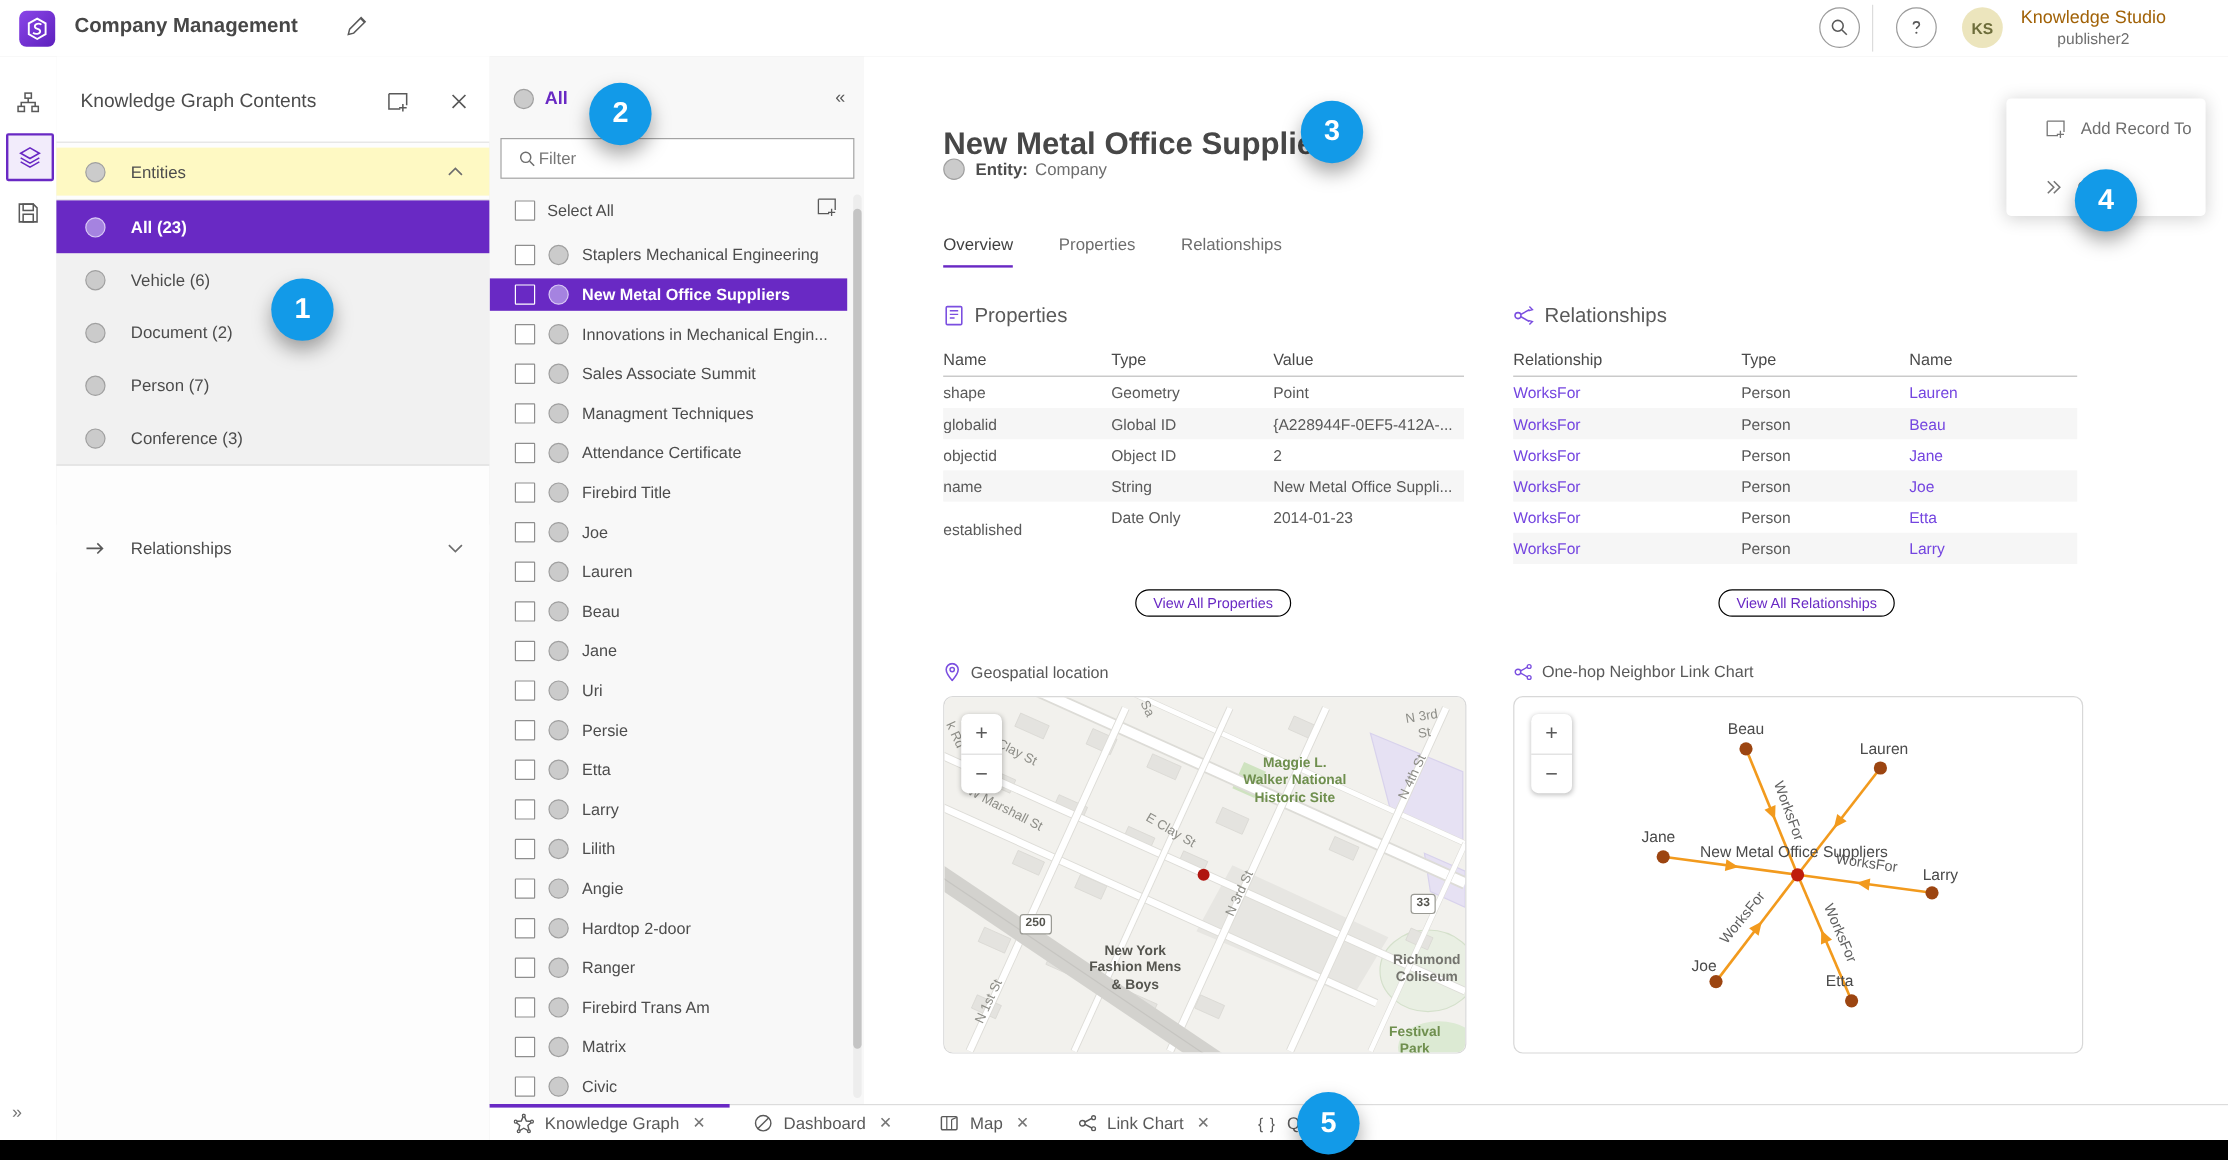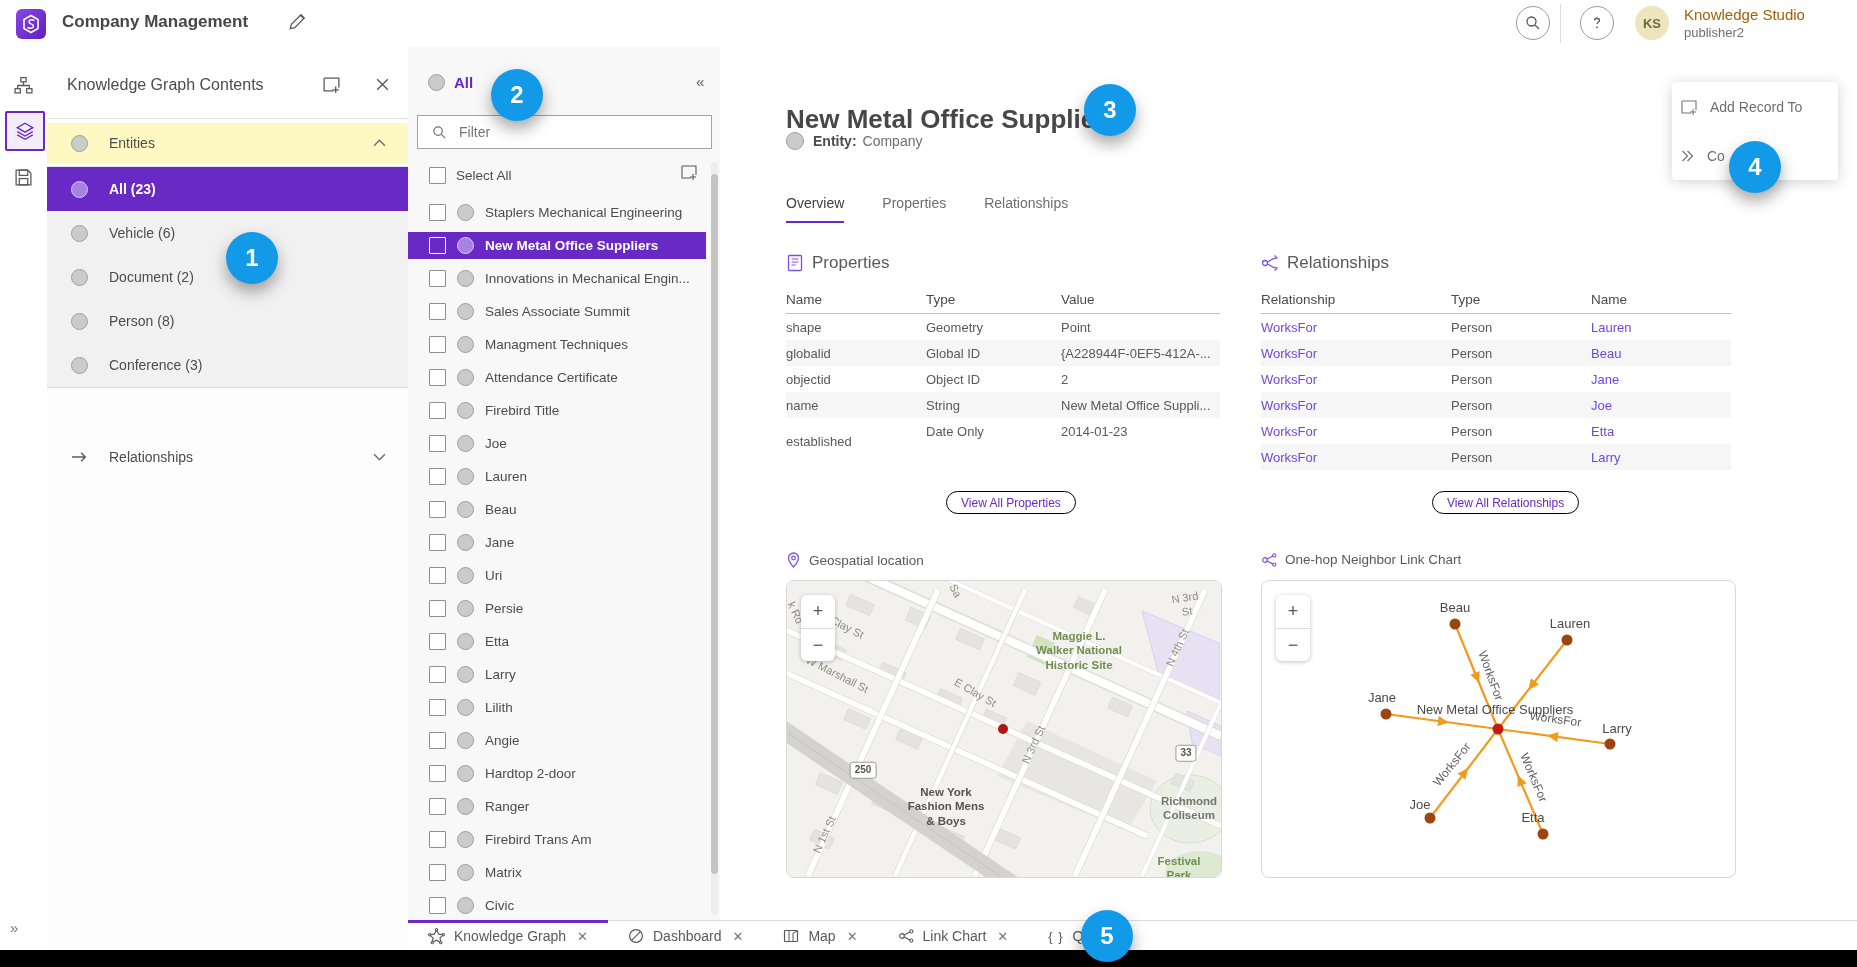--- a/index.html
+++ b/index.html
@@ -1,20 +1,20 @@
 <!DOCTYPE html>
 <html><head>
 <meta charset="utf-8">
 <style>
   html,body{margin:0;padding:0;background:#888;}
   body{font-family:"Liberation Sans","DejaVu Sans",sans-serif;color:#4c4c4c;}
   #root{position:relative;width:1857px;height:967px;background:#fff;overflow:hidden;}
 
   
-  #topbar{position:absolute;left:0;top:0;width:100%;height:47px;background:#fff;border-bottom:1px solid #e2e2e2;}
+  #topbar{position:absolute;left:0;top:0;width:100%;height:47px;background:#fff;border-bottom:1px solid #e2e2e2;text-align:center;}
   .logo{position:absolute;left:16px;top:9px;width:30px;height:30px;border-radius:6px;background:linear-gradient(135deg,#8a46e8,#5d20bd);display:flex;align-items:center;justify-content:center;color:#fff;}
   #app-title{position:absolute;left:62px;top:12px;font-size:17px;font-weight:bold;color:#474747;}
   .pencil{position:absolute;left:288px;top:13px;color:#595959;}
   .circ-btn{position:absolute;top:6px;width:34px;height:34px;border-radius:50%;border:1px solid #9b9b9b;background:#fff;display:flex;align-items:center;justify-content:center;color:#595959;}
   #search-btn{left:1516px;}
   #help-btn{left:1580px;}
   .tb-divider{position:absolute;left:1560px;top:4px;width:1px;height:39px;background:#dcdcdc;}
   #avatar{position:absolute;left:1635px;top:6px;width:34px;height:34px;border-radius:50%;background:#ece5bd;color:#6d6d3a;font-size:13px;font-weight:bold;display:flex;align-items:center;justify-content:center;}
   #user-block{position:absolute;left:1684px;top:6px;line-height:1.25;}
   #user-block .prod{font-size:15px;color:#a16207;}
@@ -50,21 +50,21 @@
   #relationships-row .aricon{margin-left:24px;color:#595959;}
   #relationships-row .lbl{margin-left:21px;font-size:14px;color:#4c4c4c;}
 
   
   #epanel{position:absolute;left:408px;top:47px;width:312px;height:873px;background:#f8f8f8;border-right:1px solid #e4e4e4;}
   #epanel-circle{position:absolute;left:20px;top:27px;}
   #epanel-title{position:absolute;left:46px;top:27px;font-size:15px;font-weight:bold;color:#6929c4;}
   #epanel-collapse{position:absolute;left:288px;top:26px;color:#595959;font-size:15px;letter-spacing:-2px;}
   #filter-box{position:absolute;left:9px;top:68px;width:293px;height:32px;background:#fff;border:1px solid #a3a3a3;display:flex;align-items:center;}
   #filter-box .fi{margin-left:14px;color:#6e6e6e;}
-  #filter-input{border:none;outline:none;margin-left:10px;font-size:14px;color:#4c4c4c;width:230px;font-family:inherit;background:transparent;}
+  #filter-input{border:none;outline:none;font-size:14px;color:#4c4c4c;width:230px;font-family:inherit;background:transparent;}
   #filter-input::placeholder{color:#767676;}
   #selectall-row{position:absolute;left:0;top:112px;width:100%;height:32px;display:flex;align-items:center;}
   .cbx{width:15px;height:15px;border:1px solid #8f8f8f;background:#fff;border-radius:1px;flex:0 0 auto;}
   #selectall-row .cbx{margin-left:21px;}
   #selectall-row .lbl{margin-left:10px;font-size:13.5px;color:#4c4c4c;}
   #selectall-add{position:absolute;right:22px;top:4px;color:#595959;}
   #entity-items{position:absolute;left:0;top:149px;width:100%;height:771px;overflow:hidden;}
   .eitem{height:33px;display:flex;align-items:center;position:relative;cursor:pointer;}
   .eitem .hl{position:absolute;left:0;top:3px;right:14px;bottom:3px;border-radius:0;}
   .eitem.sel .hl{background:#6929c4;}
@@ -120,21 +120,21 @@
   #map-viewport{position:absolute;left:0;top:0;width:434px;height:296px;background:#f2f1ed;}
   #map-labels span{position:absolute;transform:translate(-50%,-50%);white-space:pre-line;text-align:center;line-height:1.25;}
   #map-labels .street{font-size:11px;color:#8d8d87;}
   #map-labels .poi-green{font-size:11.5px;color:#6f8f4e;font-weight:bold;}
   #map-labels .poi-dark{font-size:11.5px;color:#55554f;font-weight:bold;}
   #map-labels .poi-gray{font-size:11.5px;color:#74746e;font-weight:bold;}
   .shield{position:absolute;transform:translate(-50%,-50%);background:#fff;border:1px solid #9a9a94;border-radius:3px;font-size:10px;color:#55554f;padding:1px 4px;font-weight:bold;}
 
   
   #ctx-menu{position:absolute;left:1672px;top:82px;width:166px;background:#fff;border-radius:4px;box-shadow:0 2px 14px rgba(0,0,0,.18);z-index:8;}
-  .ctx-row{height:49px;display:flex;align-items:center;padding-left:8px;color:#6e6e6e;font-size:14px;cursor:pointer;}
+  .ctx-row{height:49px;display:flex;align-items:center;padding-left:32px;color:#6e6e6e;font-size:14px;cursor:pointer;}
   .ctx-row .cic{margin-right:12px;display:flex;color:#767676;}
 
   
   #tabbar{position:absolute;left:408px;right:0;top:920px;height:30px;background:#fff;border-top:1px solid #dcdcdc;display:flex;}
   .btab{position:relative;display:flex;align-items:center;gap:9px;padding:0 20px;font-size:14px;color:#595959;cursor:pointer;}
   .btab .tic{display:flex;color:#595959;}
   .btab .cls{color:#767676;font-size:13px;margin-left:2px;}
   .btab.active::before{content:"";position:absolute;left:0;right:0;top:-1px;height:3px;background:#6929c4;}
   .btab .brace{font-size:13px;color:#595959;letter-spacing:1px;}
 
@@ -243,21 +243,21 @@
         <div class="ktype-row">
           <span class="gcircle"></span>
                  <span class="lbl">Vehicle (6)</span>
         </div>
         <div class="ktype-row">
           <span class="gcircle"></span>
                  <span class="lbl">Document (2)</span>
         </div>
         <div class="ktype-row">
           <span class="gcircle"></span>
-                 <span class="lbl">Person (8)</span>
+                 <span class="lbl">Person (7)</span>
         </div>
         <div class="ktype-row">
           <span class="gcircle"></span>
                  <span class="lbl">Conference (3)</span>
         </div>
       </div>
 
     <div class="grow" id="relationships-row">
       <span class="aricon">
         <svg width="17" height="12" viewBox="0 0 16 11">

